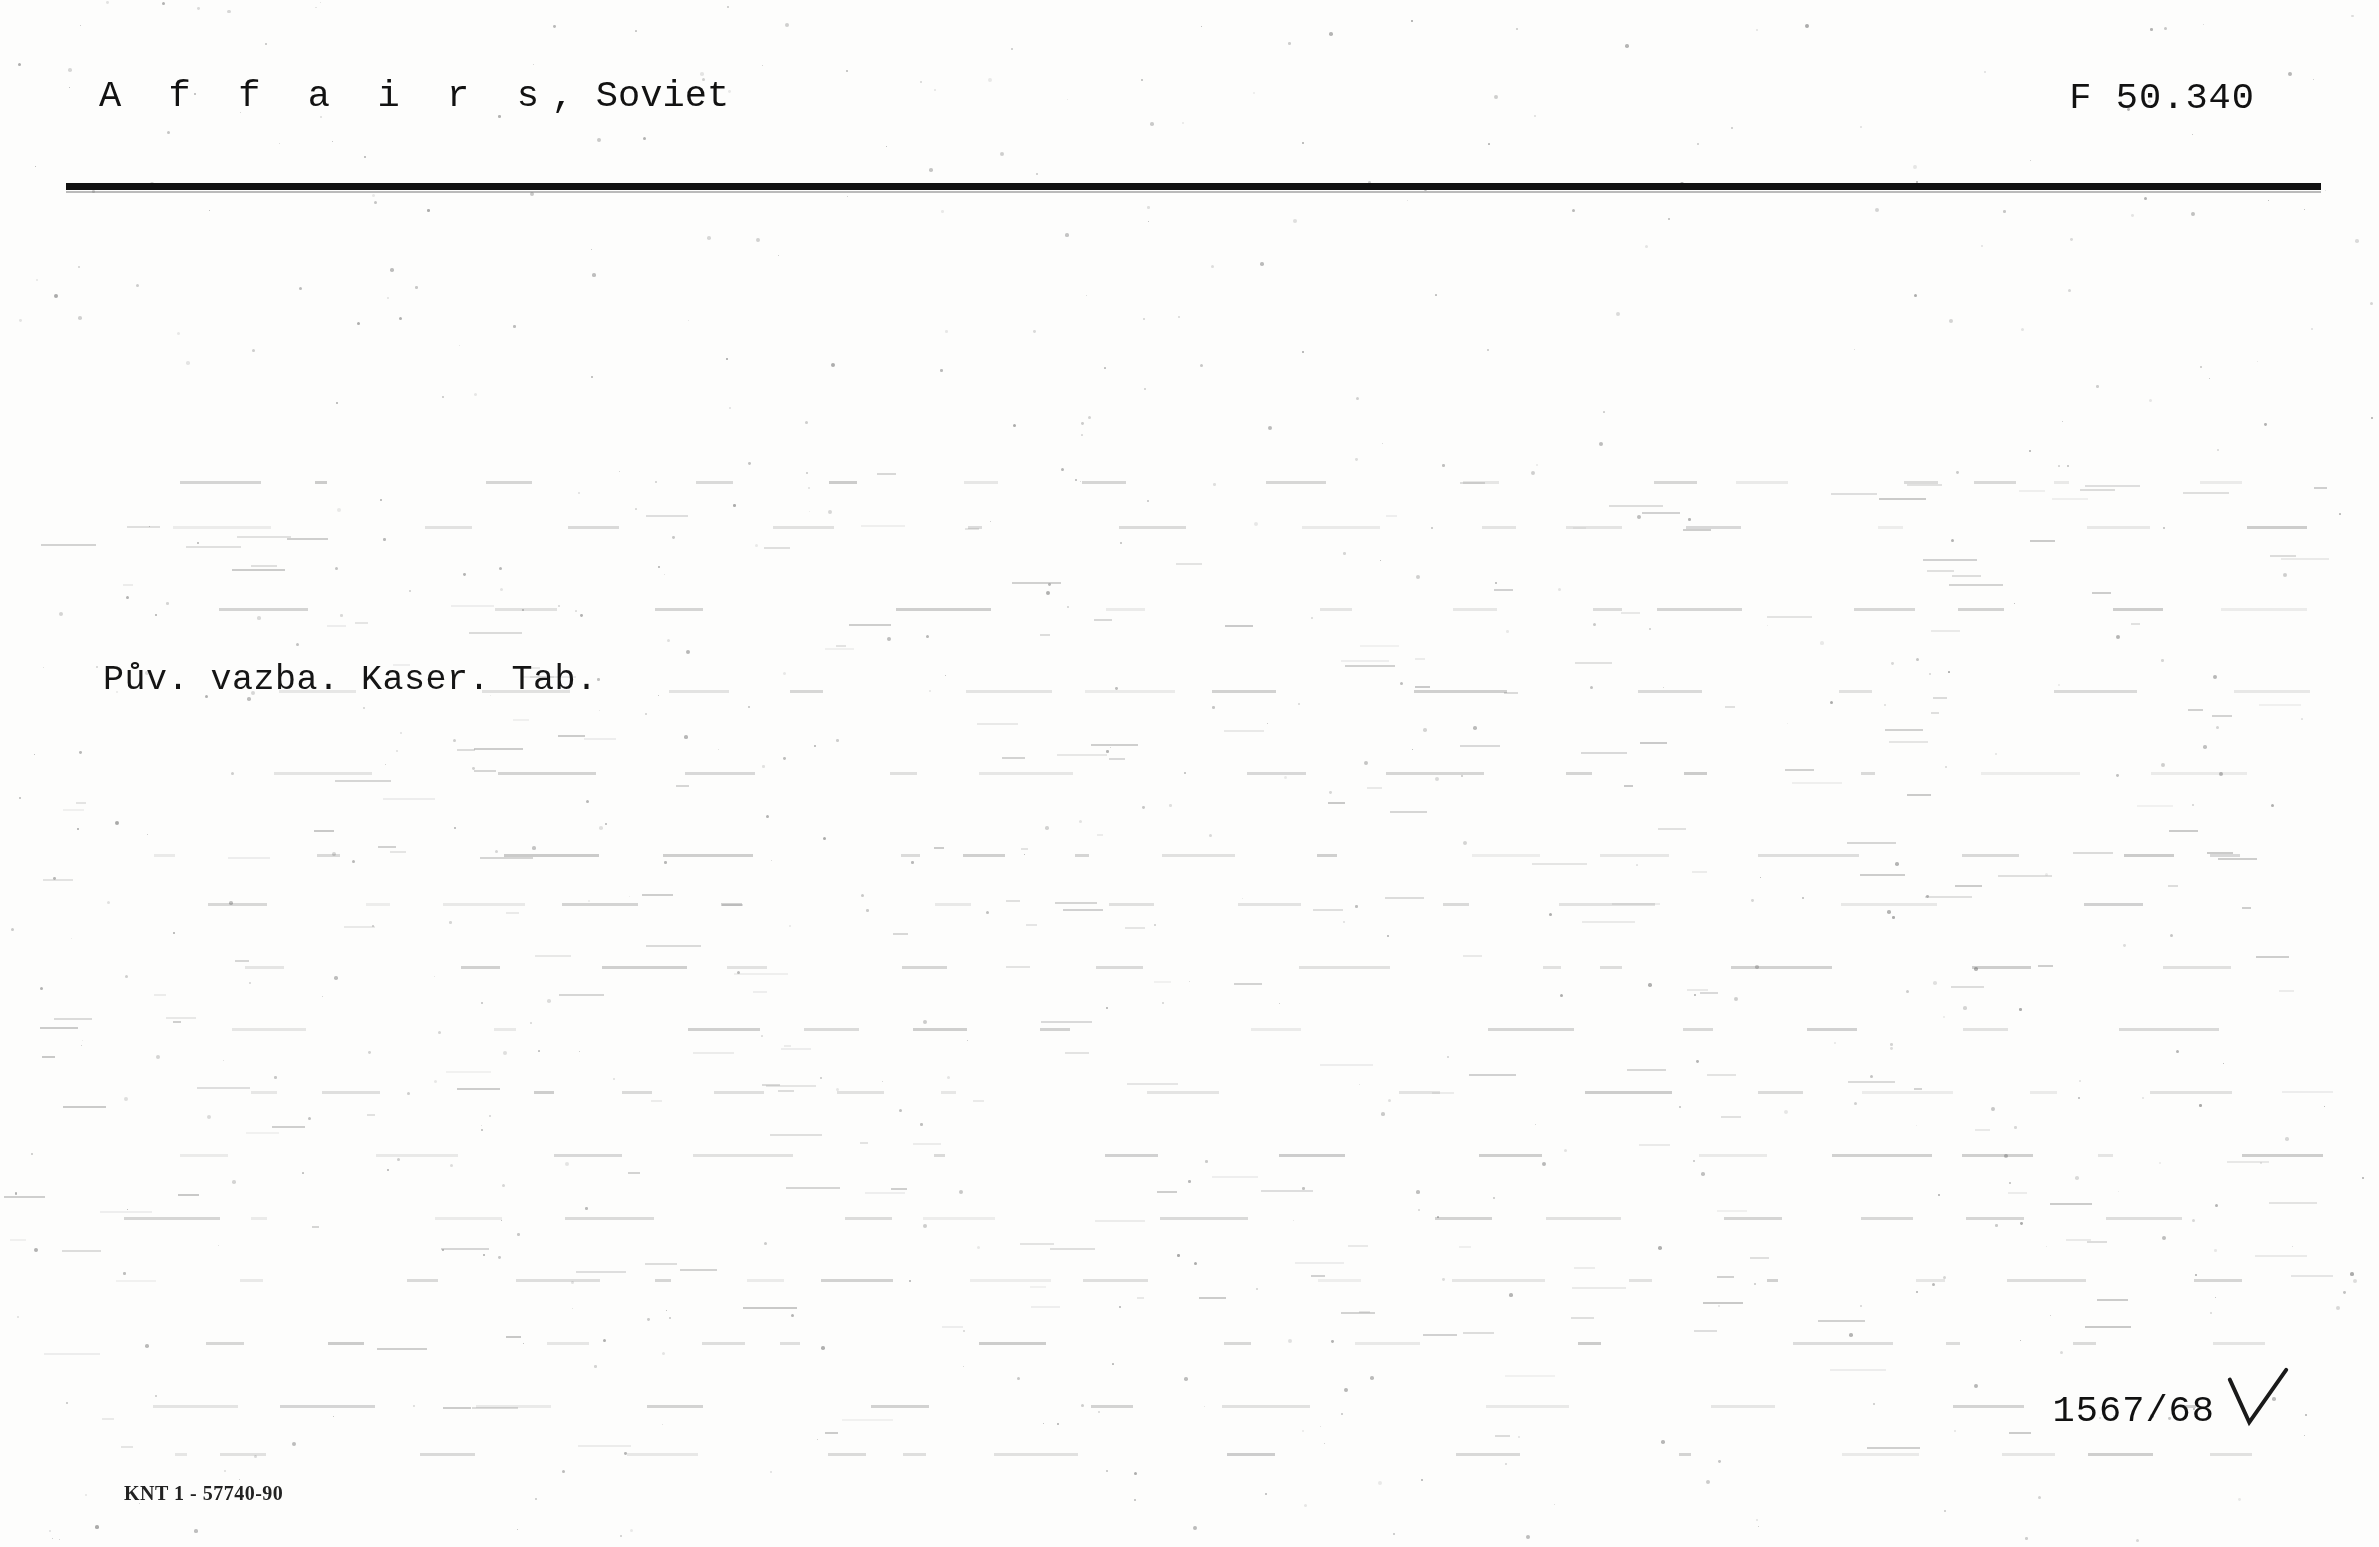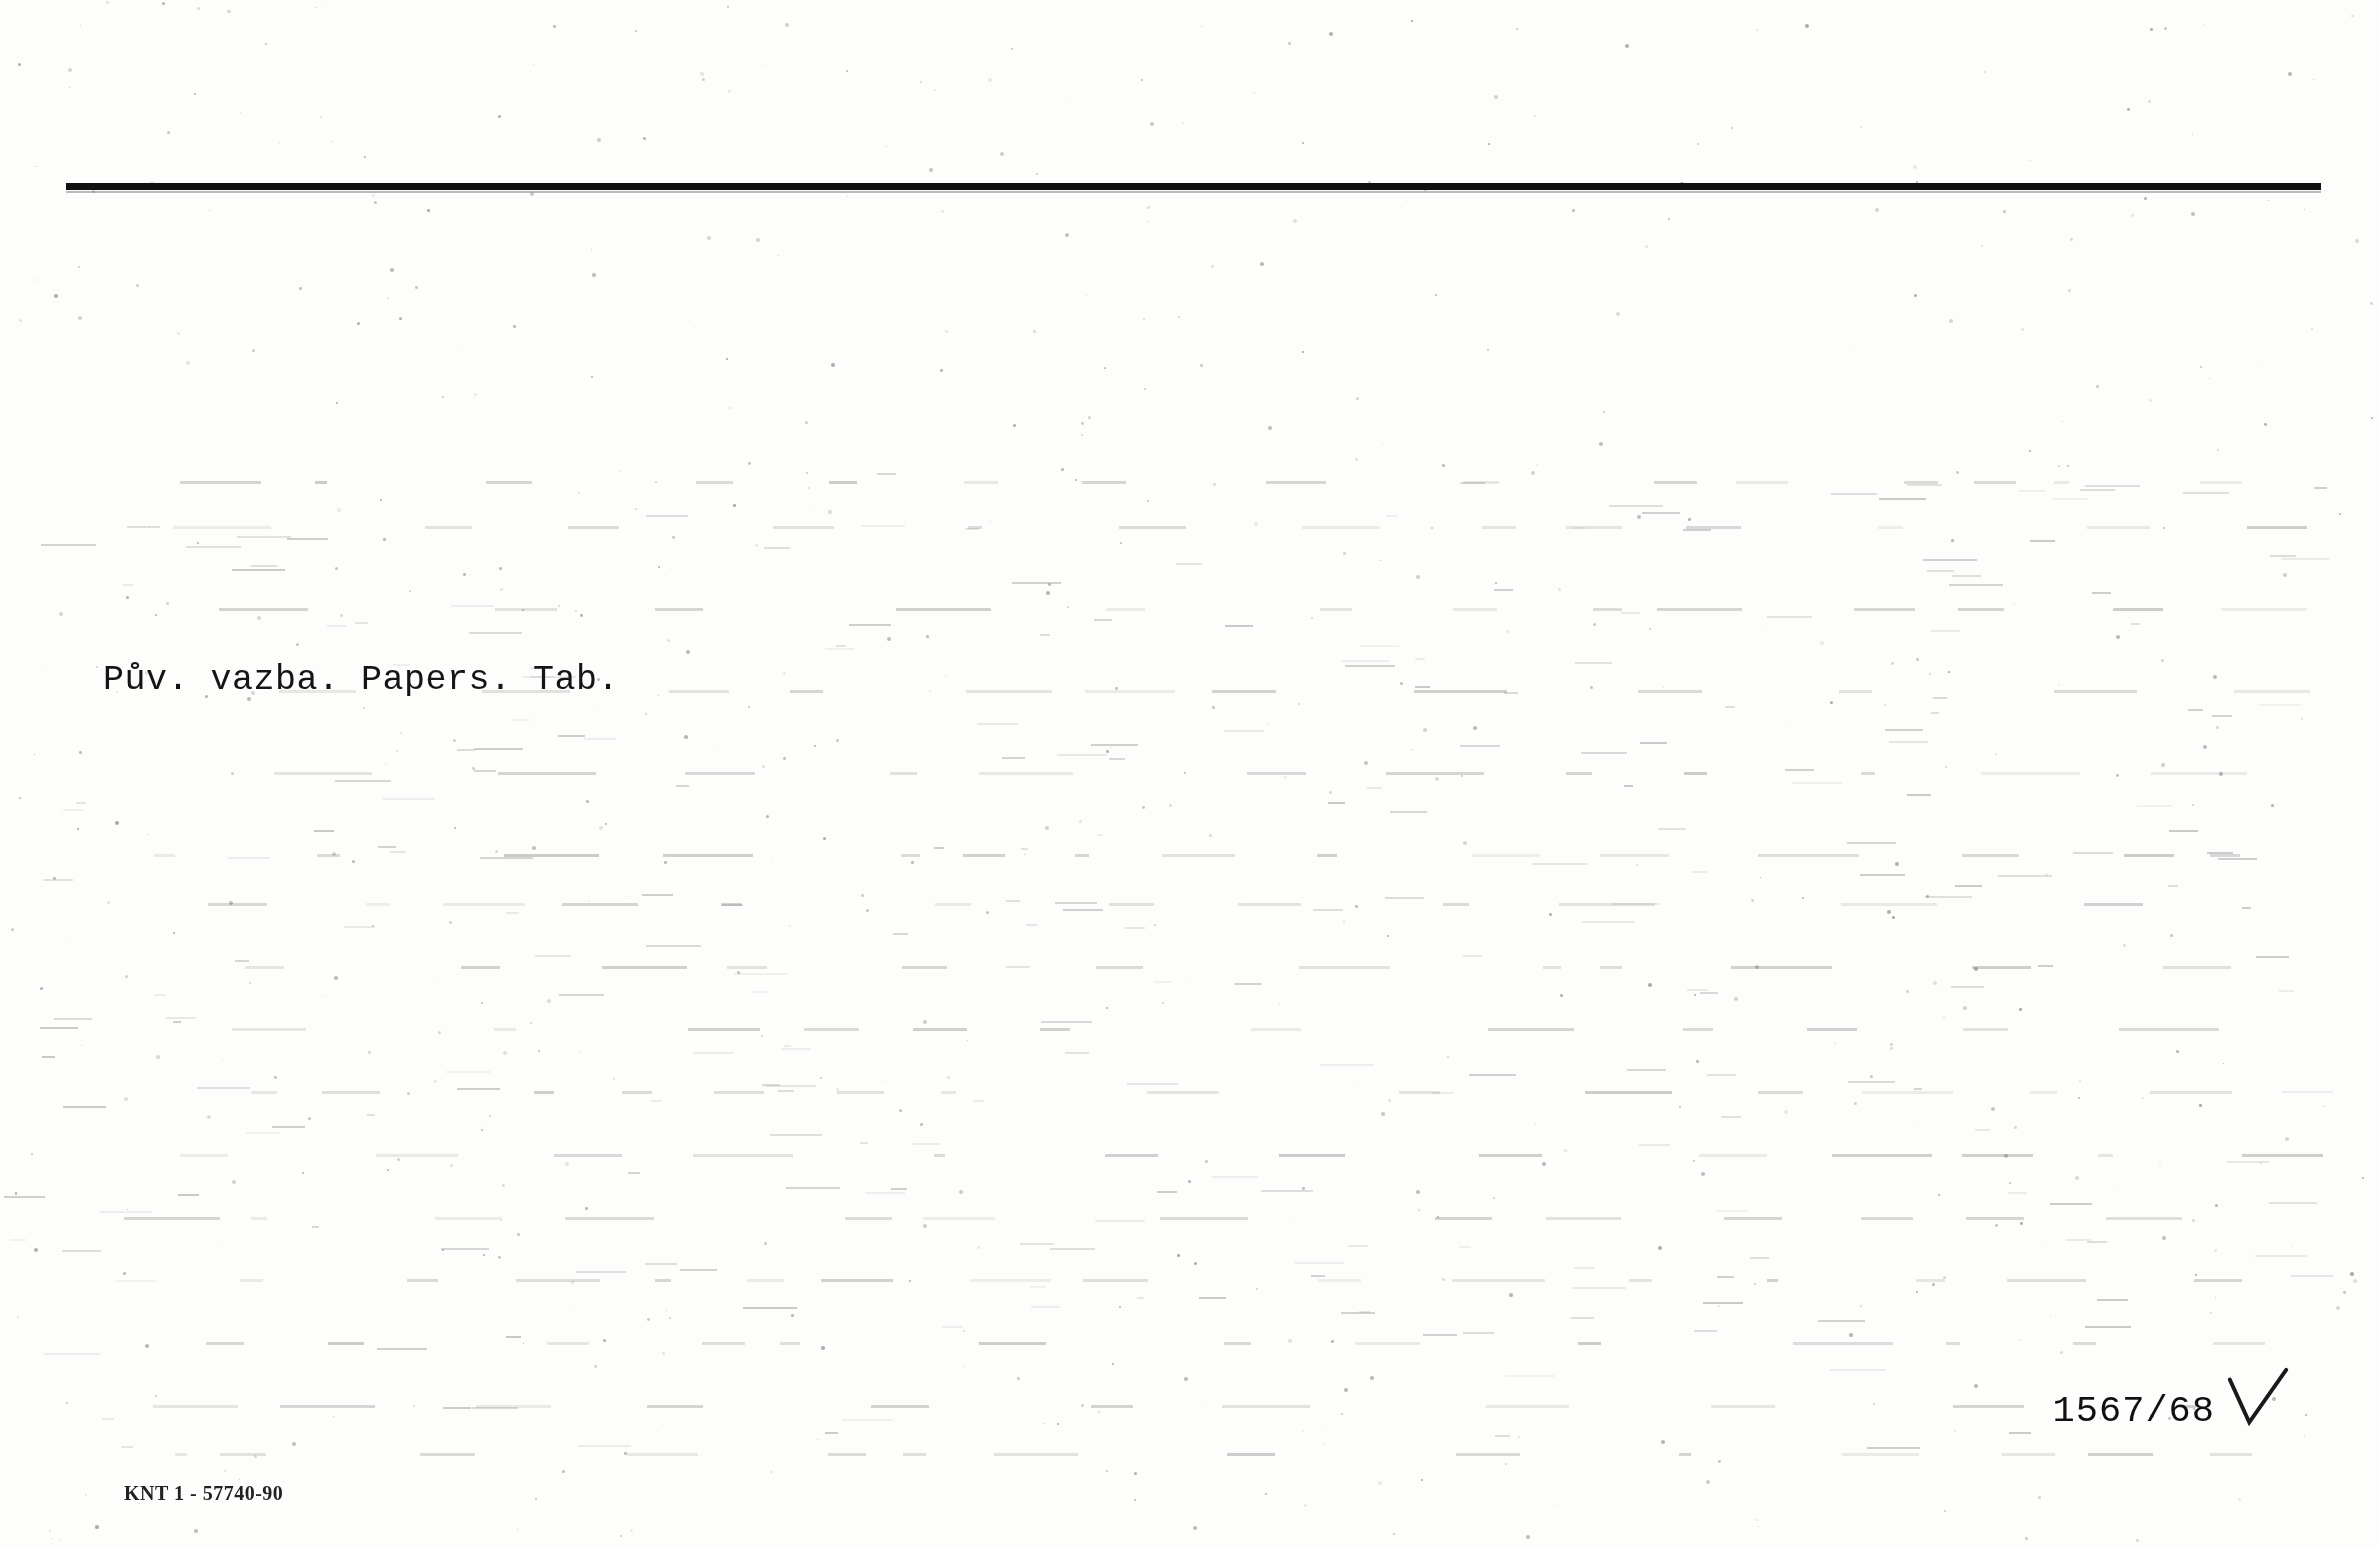--- a/index.html
+++ b/index.html
@@ -1285,26 +1285,30 @@
         <div class="g" style="left:1227px;width:48px;opacity:0.76"></div>
         <div class="g" style="left:1456px;width:64px;opacity:0.58"></div>
         <div class="g" style="left:1679px;width:11.6px;opacity:0.66"></div>
         <div class="g" style="left:1842px;width:77px;opacity:0.31"></div>
         <div class="g" style="left:2002px;width:53px;opacity:0.37"></div>
         <div class="g" style="left:2088px;width:65px;opacity:0.74"></div>
         <div class="g" style="left:2210px;width:42px;opacity:0.46"></div>
       </div>
     </div>
 
+  <div class="header-row">
+    <div class="heading-subject"><span class="spaced">A f f a i r s</span><span>, Soviet</span></div>
+    <div class="call-number">F 50.340</div>
+  </div>
 
   <div class="rule"></div>
 
 
 
-  <div class="note-line n1">Pův. vazba. Papers. Tab.</div>
+  <div class="note-line n1">Pův. vazba. Kaser. Tab.</div>
 
   <div class="accession">1567/68</div>
 
   <svg class="checkmark" viewBox="0 0 70 70">
     <path d="M6 14 L26 58 L64 4" fill="none" stroke="#1a1a1a" stroke-width="4" stroke-linecap="round"></path>
   </svg>
 
   <div class="footer-code">KNT 1 - 57740-90</div>
 
 </div>

